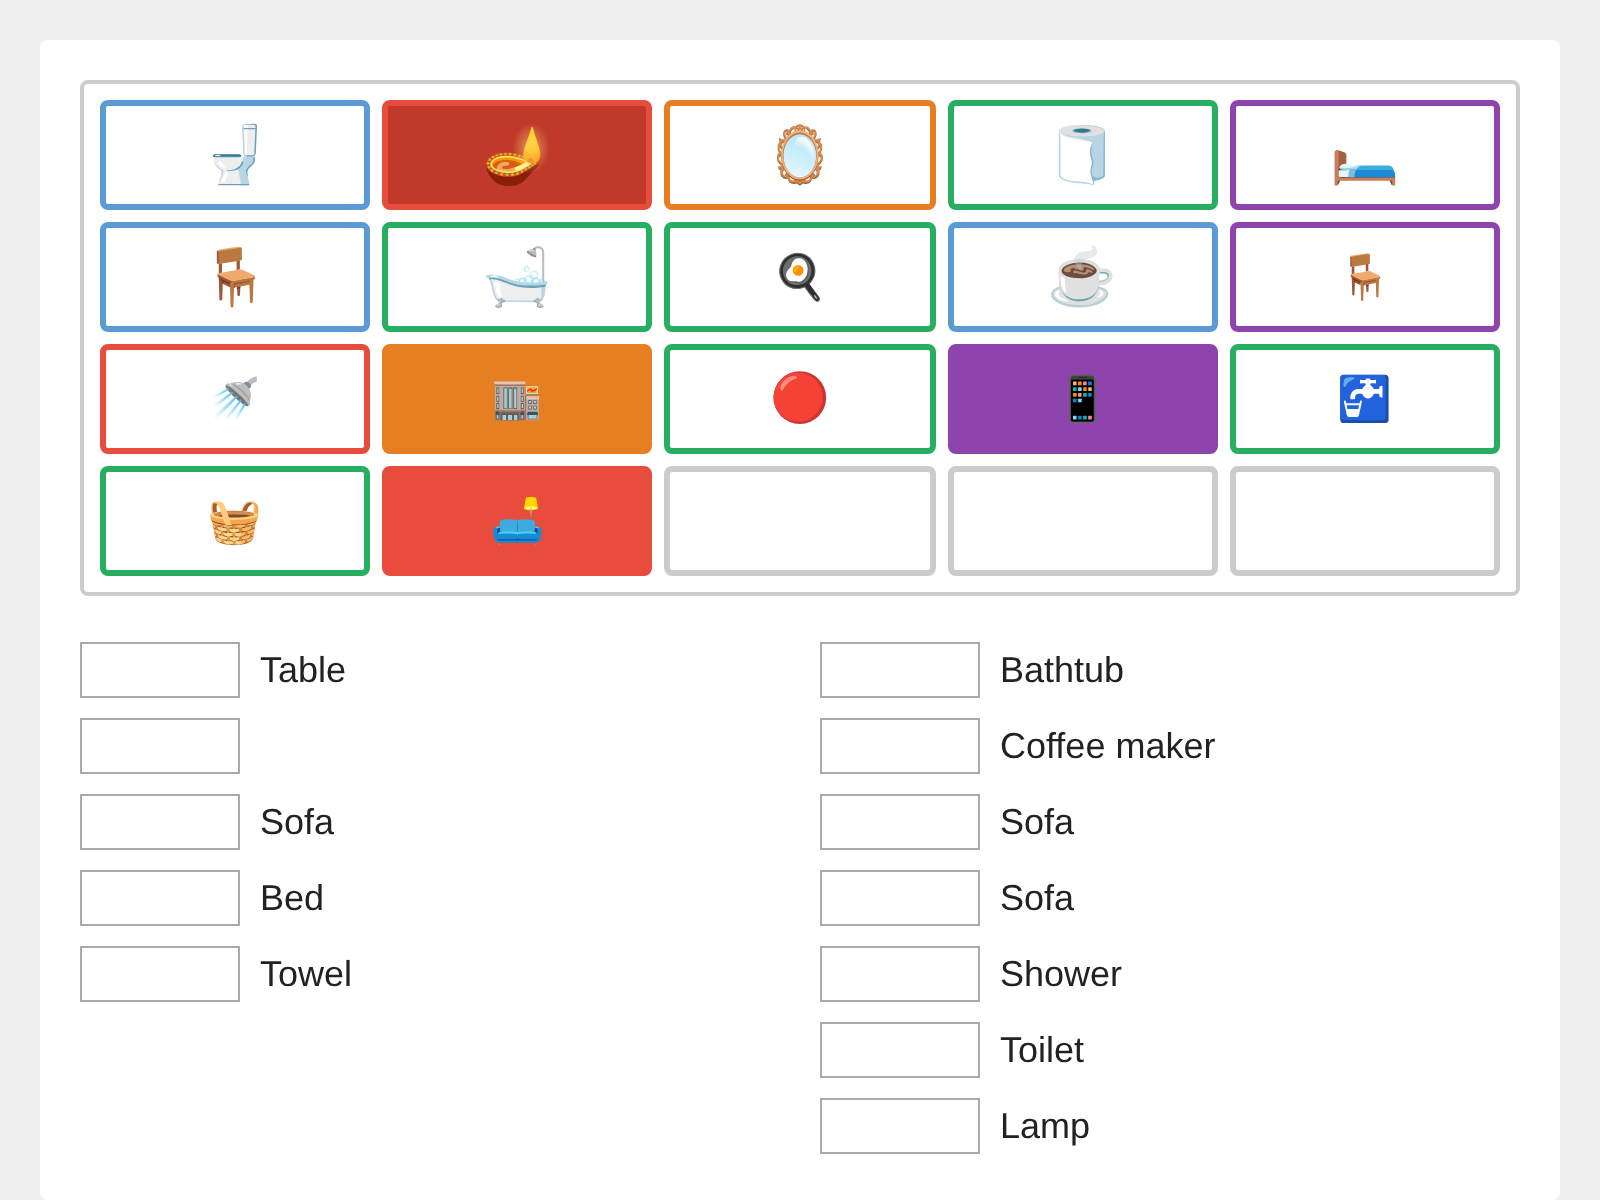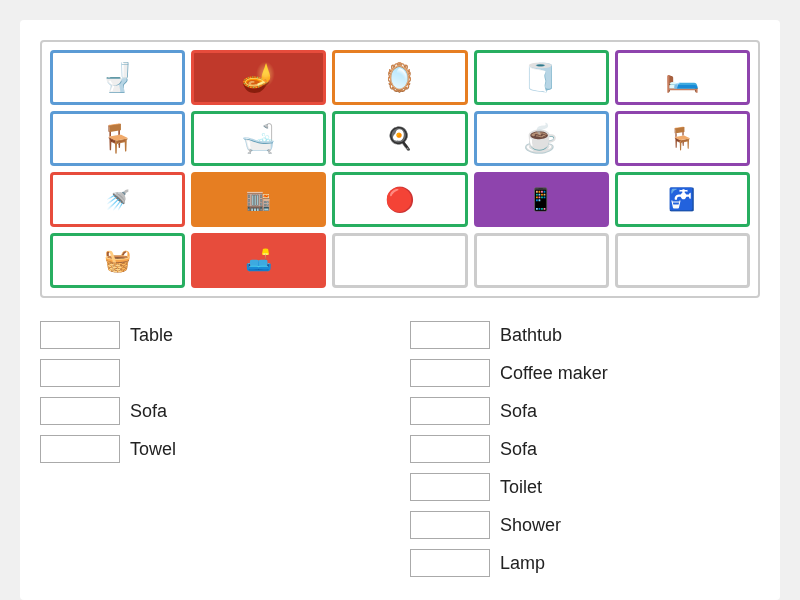--- a/index.html
+++ b/index.html
@@ -110,20 +110,24 @@
       </div>
       <div class="word-item">
         <div class="answer-box"></div>
       </div>
       <div class="word-item">
         <div class="answer-box"></div>
         <span class="word-label">Sofa</span>
       </div>
       <div class="word-item">
         <div class="answer-box"></div>
+        <span class="word-label">Bed</span>
+      </div>
+      <div class="word-item">
+        <div class="answer-box"></div>
         <span class="word-label">Towel</span>
       </div>
 
     </div>
 
     <div class="word-column">
       <div class="word-item">
         <div class="answer-box"></div>
         <span class="word-label">Bathtub</span>
       </div>
@@ -134,25 +138,25 @@
       <div class="word-item">
         <div class="answer-box"></div>
         <span class="word-label">Sofa</span>
       </div>
       <div class="word-item">
         <div class="answer-box"></div>
         <span class="word-label">Sofa</span>
       </div>
       <div class="word-item">
         <div class="answer-box"></div>
-        <span class="word-label">Toilet</span>
+        <span class="word-label">Shower</span>
       </div>
       <div class="word-item">
         <div class="answer-box"></div>
-        <span class="word-label">Shower</span>
+        <span class="word-label">Toilet</span>
       </div>
       <div class="word-item">
         <div class="answer-box"></div>
         <span class="word-label">Lamp</span>
       </div>
     </div>
   </div>
 </div>
 
 </body></html>

